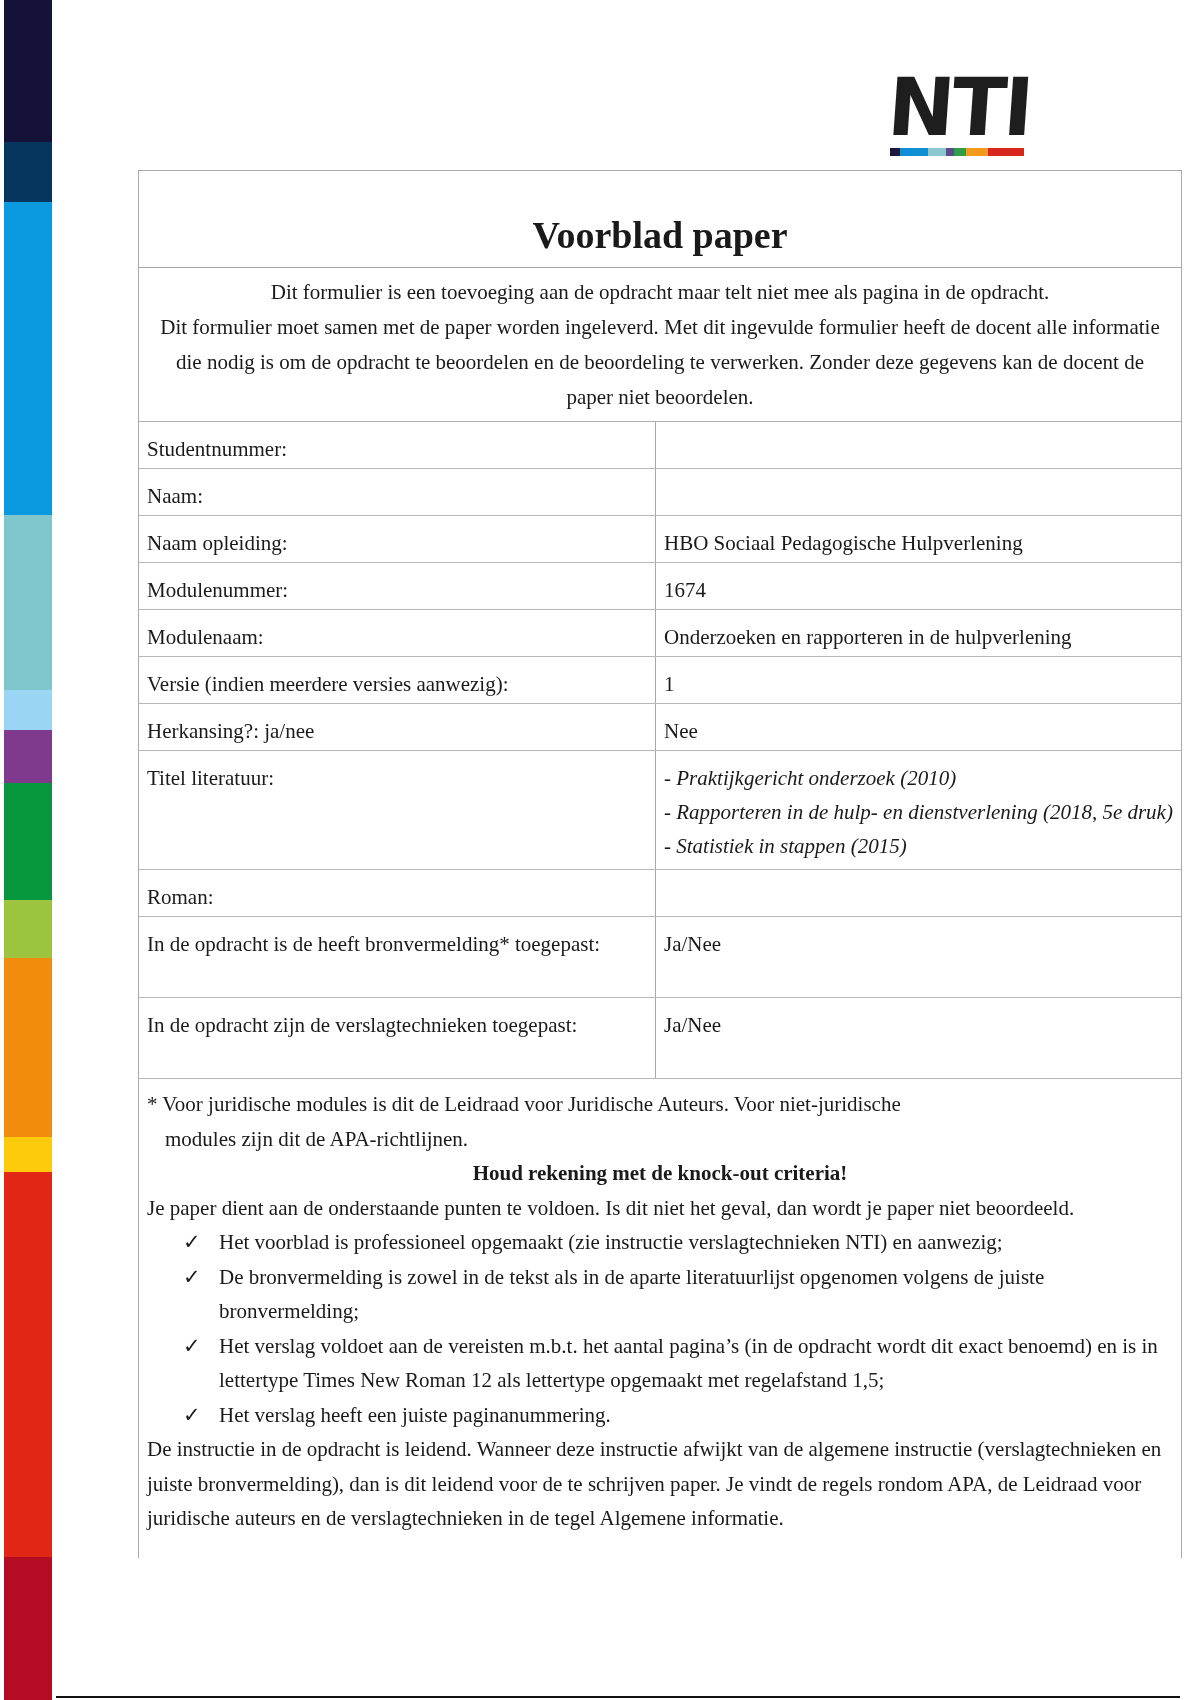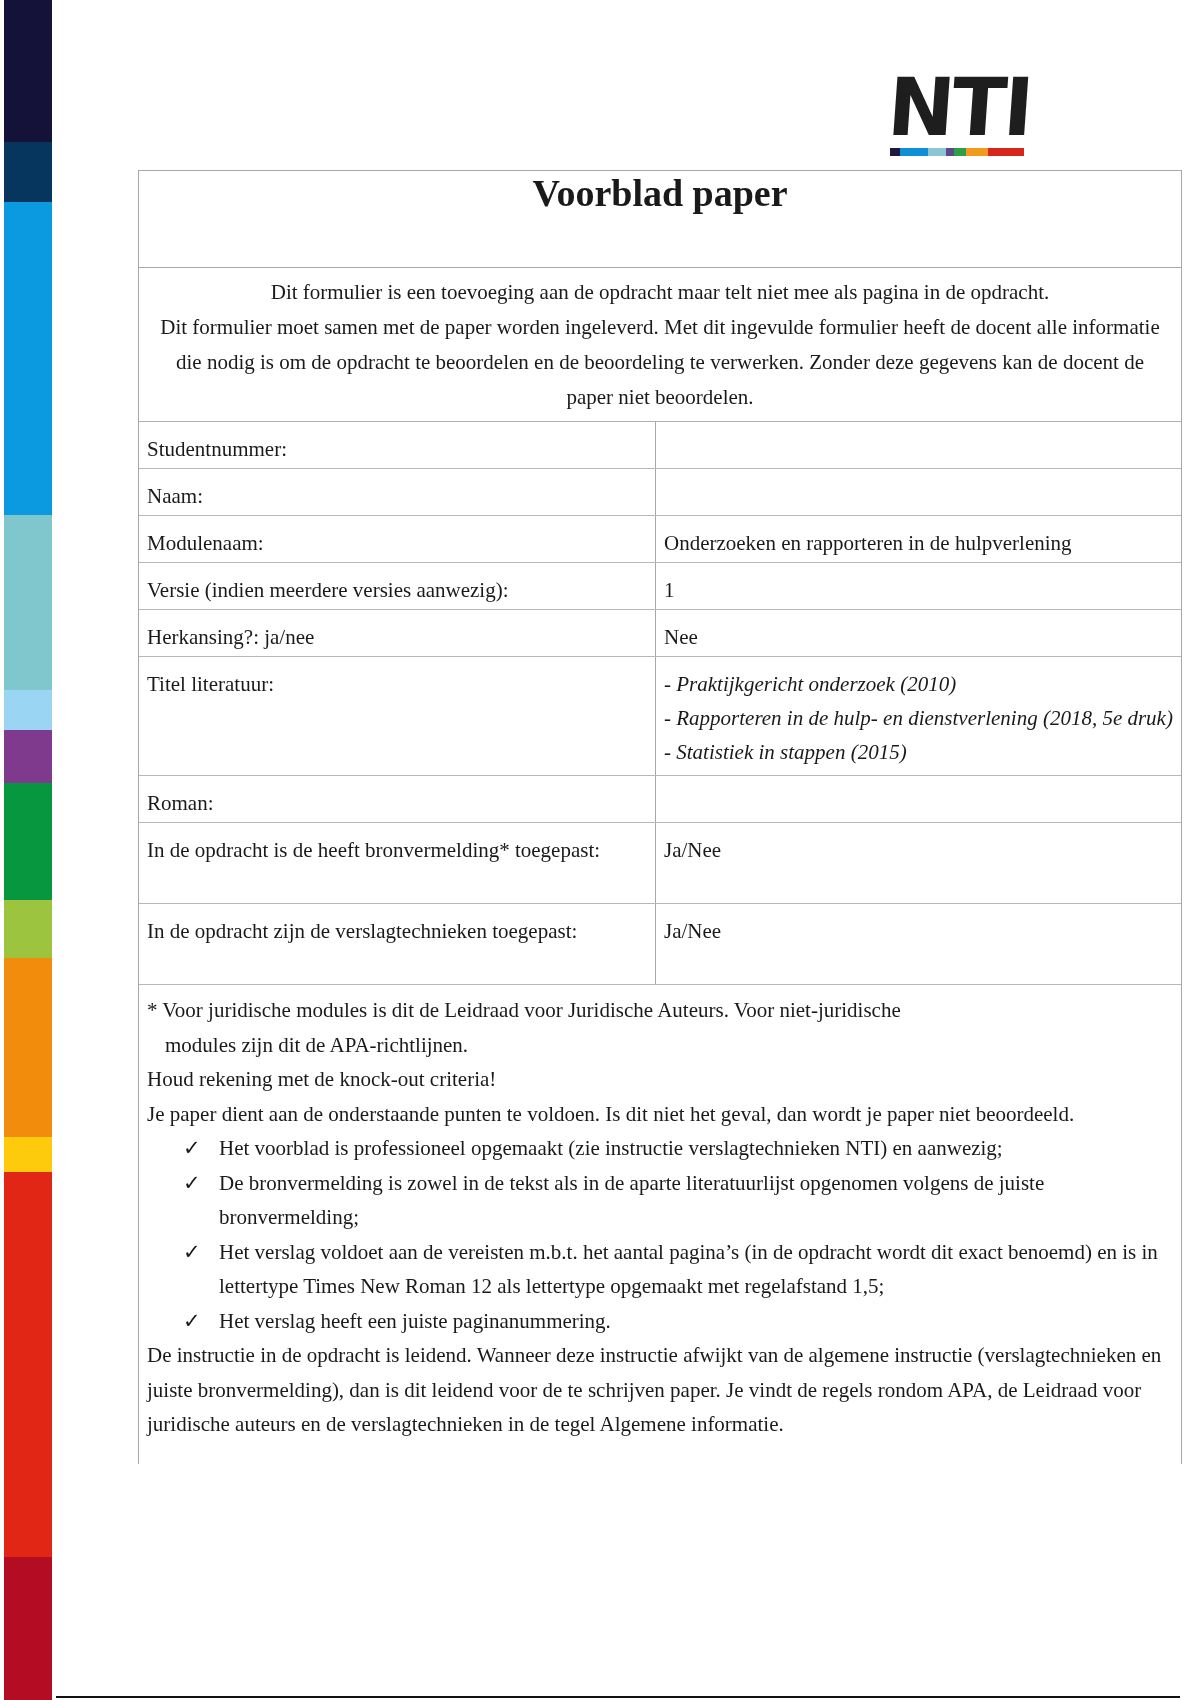--- a/index.html
+++ b/index.html
@@ -6,31 +6,31 @@
   body { width:1200px; height:1700px; background:#ffffff; position:relative; overflow:hidden;
          font-family:"Liberation Serif","DejaVu Serif",serif; color:#1a1a1a; }
   .colorbar { position:absolute; left:4px; top:0; width:48px; height:1700px; display:flex; flex-direction:column; }
   .colorbar div { width:100%; }
   .logo { position:absolute; left:888px; top:72px; width:144px; height:90px; }
   .logo-text { font-family:"DejaVu Sans","Liberation Sans",sans-serif; font-weight:bold; font-size:80px; line-height:72px;
                letter-spacing:-3px; color:#1e1e1e; transform:skewX(-4deg); }
   .logo-stripe { display:flex; height:8px; margin-top:4px; width:134px; margin-left:2px; }
   .logo-stripe div { height:100%; }
   .sheet { position:absolute; left:138px; top:170px; width:1042px; border:1.5px solid #a8a8a8; border-bottom:none; }
-  .title-row { height:96px; border-bottom:1.5px solid #a8a8a8; display:flex; align-items:flex-start; justify-content:center; }
+  .title-row { height:96px; border-bottom:1.5px solid #a8a8a8; display:flex; align-items:flex-end; justify-content:center; }
   .title { font-size:38px; font-weight:bold; margin-bottom:10px; }
   .intro { padding:7px 14px 6px; text-align:center; font-size:21px; line-height:35px; border-bottom:1.5px solid #b0b0b0; }
   table { width:100%; border-collapse:collapse; font-size:21px; }
   td { border-bottom:1.5px solid #b8b8b8; vertical-align:top; padding:10px 8px 0 8px; line-height:34px; }
   td.label { width:500px; border-right:1.5px solid #a8a8a8; }
   tr.single td { height:36px; }
   td.italic { font-style:italic; }
   .notes { padding:8px 8px 22px 8px; font-size:21px; line-height:34.5px; }
   .notes .indent { padding-left:18px; }
-  .notes .bold { font-weight:normal; }
+  .notes .bold { font-weight:bold;text-align:center; }
   .check-item { display:flex; padding-left:36px; }
   .check-mark { width:36px; flex-shrink:0; }
   .bottom-rule { position:absolute; left:56px; top:1696px; width:1124px; height:2px; background:#111; }
 </style>
 </head>
 <body>
 
 <div class="colorbar">
   <div style="height: 142px; background: rgb(21, 18, 58);"></div>
   <div style="height: 60px; background: rgb(6, 54, 94);"></div>
@@ -69,20 +69,28 @@
   </div>
   <table>
     <tbody id="form-rows">
         <tr class="single">
           <td class="label">Studentnummer:</td>
           <td></td>
         </tr>
         <tr class="single">
           <td class="label">Naam:</td>
           <td></td>
+        </tr>
+        <tr class="single">
+          <td class="label">Naam opleiding:</td>
+          <td>HBO Sociaal Pedagogische Hulpverlening</td>
+        </tr>
+        <tr class="single">
+          <td class="label">Modulenummer:</td>
+          <td>1674</td>
         </tr>
         <tr class="single">
           <td class="label">Modulenaam:</td>
           <td>Onderzoeken en rapporteren in de hulpverlening</td>
         </tr>
         <tr class="single">
           <td class="label">Versie (indien meerdere versies aanwezig):</td>
           <td>1</td>
         </tr>
         <tr class="single">

